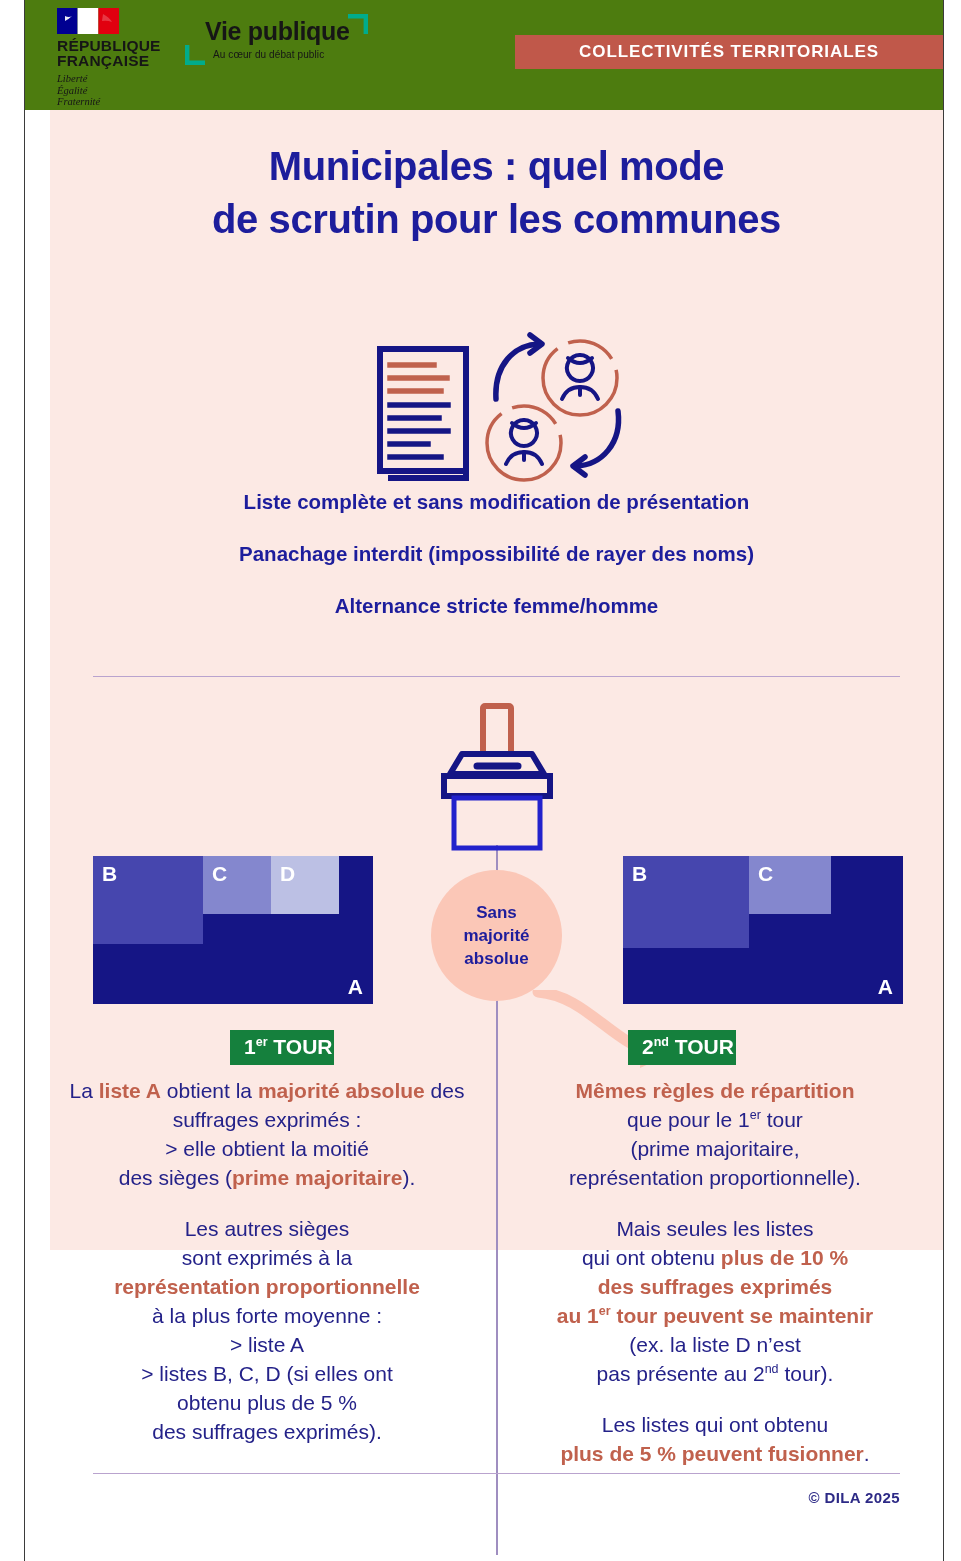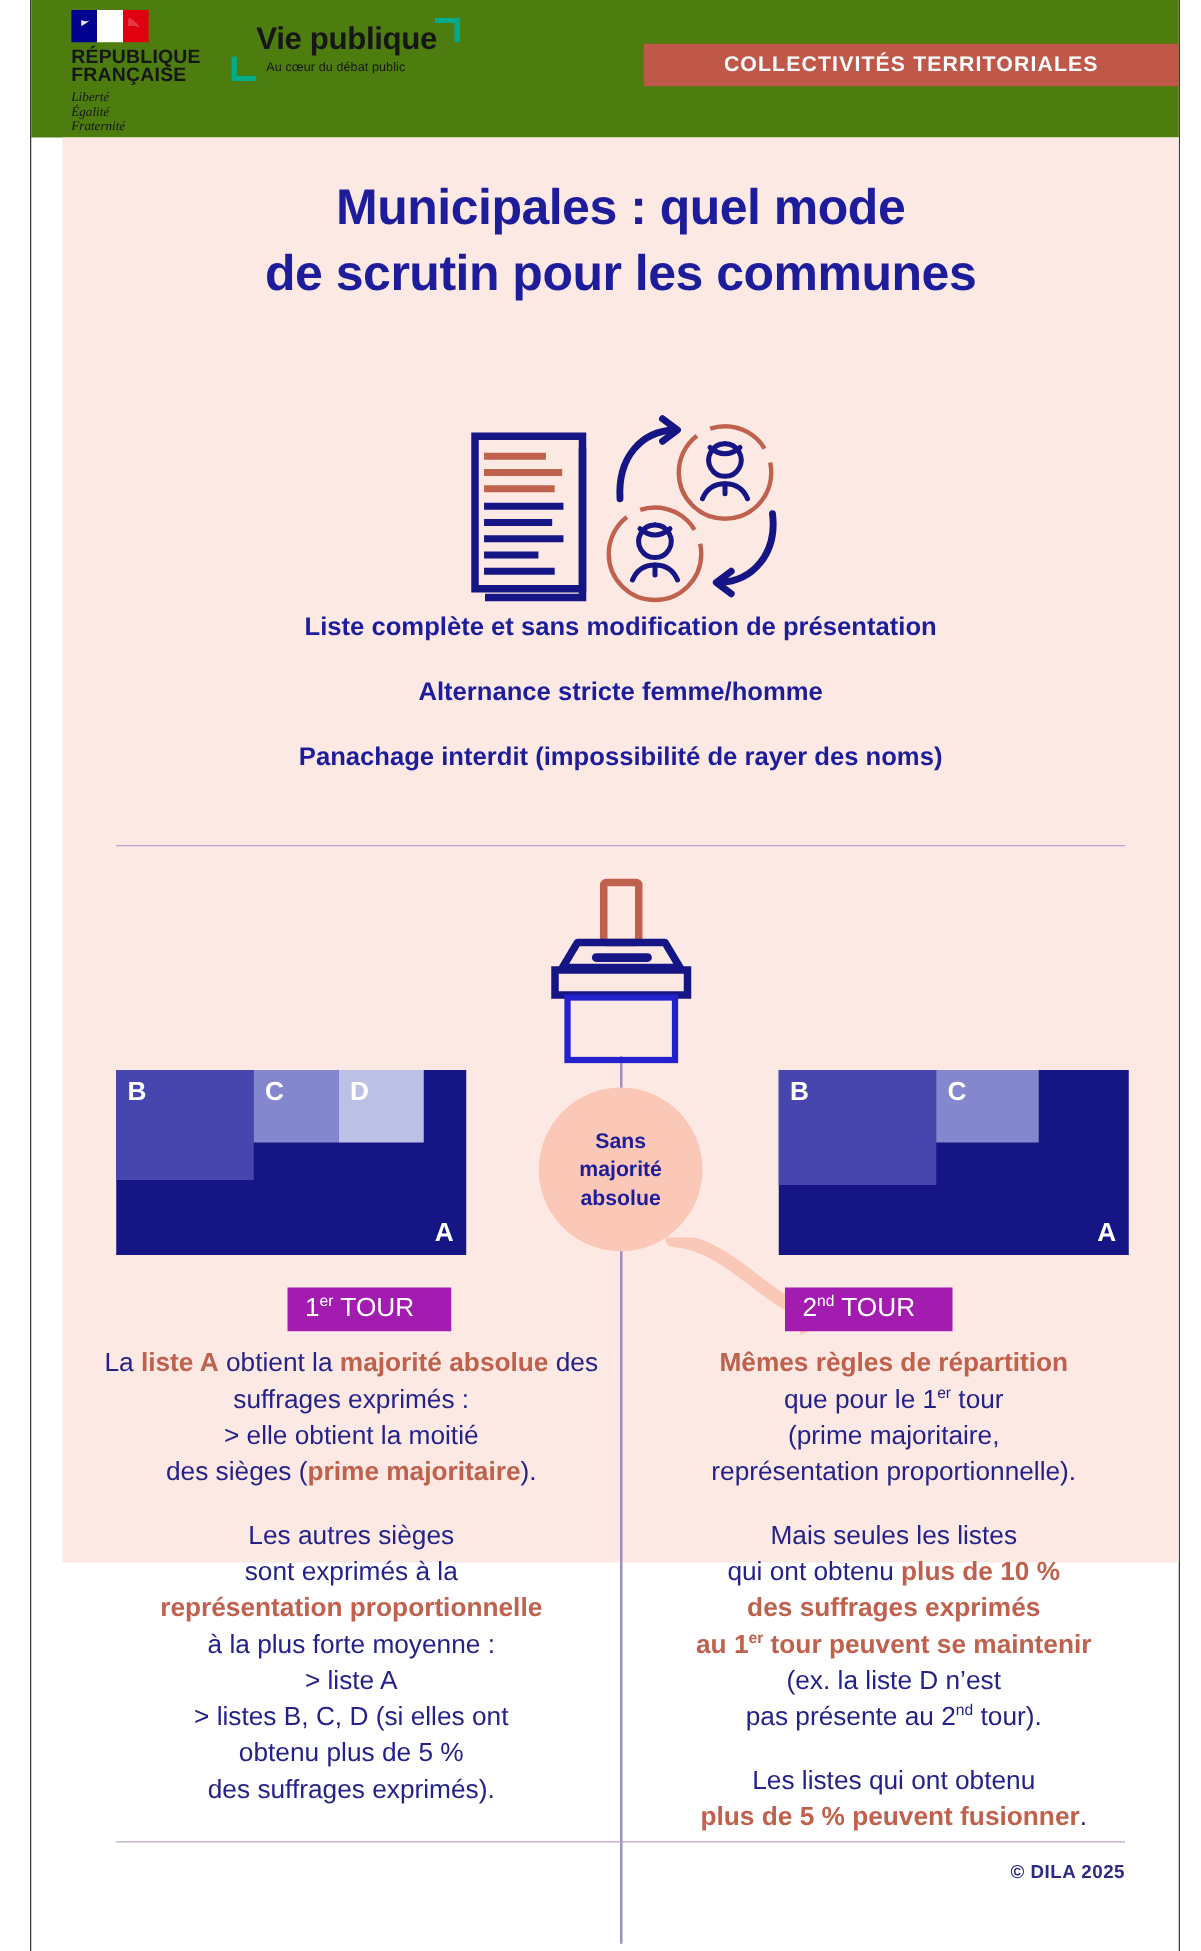--- a/index.html
+++ b/index.html
@@ -67,29 +67,29 @@
 
   
   .bubble{position:absolute;left:381px;top:760px;width:131px;height:131px;border-radius:50%;
           background:#fbc7b7;display:flex;align-items:center;justify-content:center;text-align:center;}
   .bubble span{color:#1d1d9c;font-weight:bold;font-size:17px;line-height:23px;text-align:center;}
 
   
   .arrow{position:absolute;left:440px;top:880px;width:210px;height:160px;}
 
   
-  .badge{position:absolute;top:920px;background:#a21caf;color:#ffffff;
-         font-weight:normal;font-size:21px;padding:5px 30px 6px 14px;}
+  .badge{position:absolute;top:920px;background:#15803d;color:#ffffff;
+         font-weight:bold;font-size:21px;padding:5px 2px 6px 14px;}
   .badge.left{left:180px;}
   .badge.right{left:578px;}
   .badge sup{font-size:12.5px;vertical-align:super;line-height:0;}
 
   
   .col{position:absolute;top:966px;width:420px;text-align:center;}
-  .col.left{left:21px;text-align:center;}
+  .col.left{left:7px;text-align:center;}
   .col.right{left:455px;}
   .col p{margin:0 0 22px 0;color:#242289;font-size:21px;line-height:29px;}
   .hi{color:#c0614d;font-weight:bold;}
   .col sup{font-size:12.5px;vertical-align:super;line-height:0;}
 
   .credit{position:absolute;right:43px;top:1379px;color:#2d2a86;font-weight:bold;
           font-size:15px;letter-spacing:.4px;}
 </style>
 </head>
 <body>
@@ -186,22 +186,22 @@
             <path d="M166 98 q12 10 24 0"></path>
             <path d="M160 139 q5 -12 18 -12 q13 0 18 12"></path>
             <path d="M178 127 v8"></path>
           </g>
         </g>
       </svg>
     </div>
 
     <div class="bullets">
       <p>Liste complète et sans modification de présentation</p>
+      <p>Panachage interdit (impossibilité de rayer des noms)</p>
       <p>Alternance stricte femme/homme</p>
-      <p>Panachage interdit (impossibilité de rayer des noms)</p>
     </div>
 
     <div class="hr hr-top"></div>
 
     <div class="vdiv"></div>
 
     <div class="ballot">
       <svg viewBox="0 0 130 150" width="130" height="150">
         <rect x="51" y="4" width="28" height="48" rx="2" fill="none" stroke="#c0614d" stroke-width="6"></rect>
         <path d="M18 72 L30 52 H100 L112 72 Z" fill="none" stroke="#151585" stroke-width="6" stroke-linejoin="round"></path>

